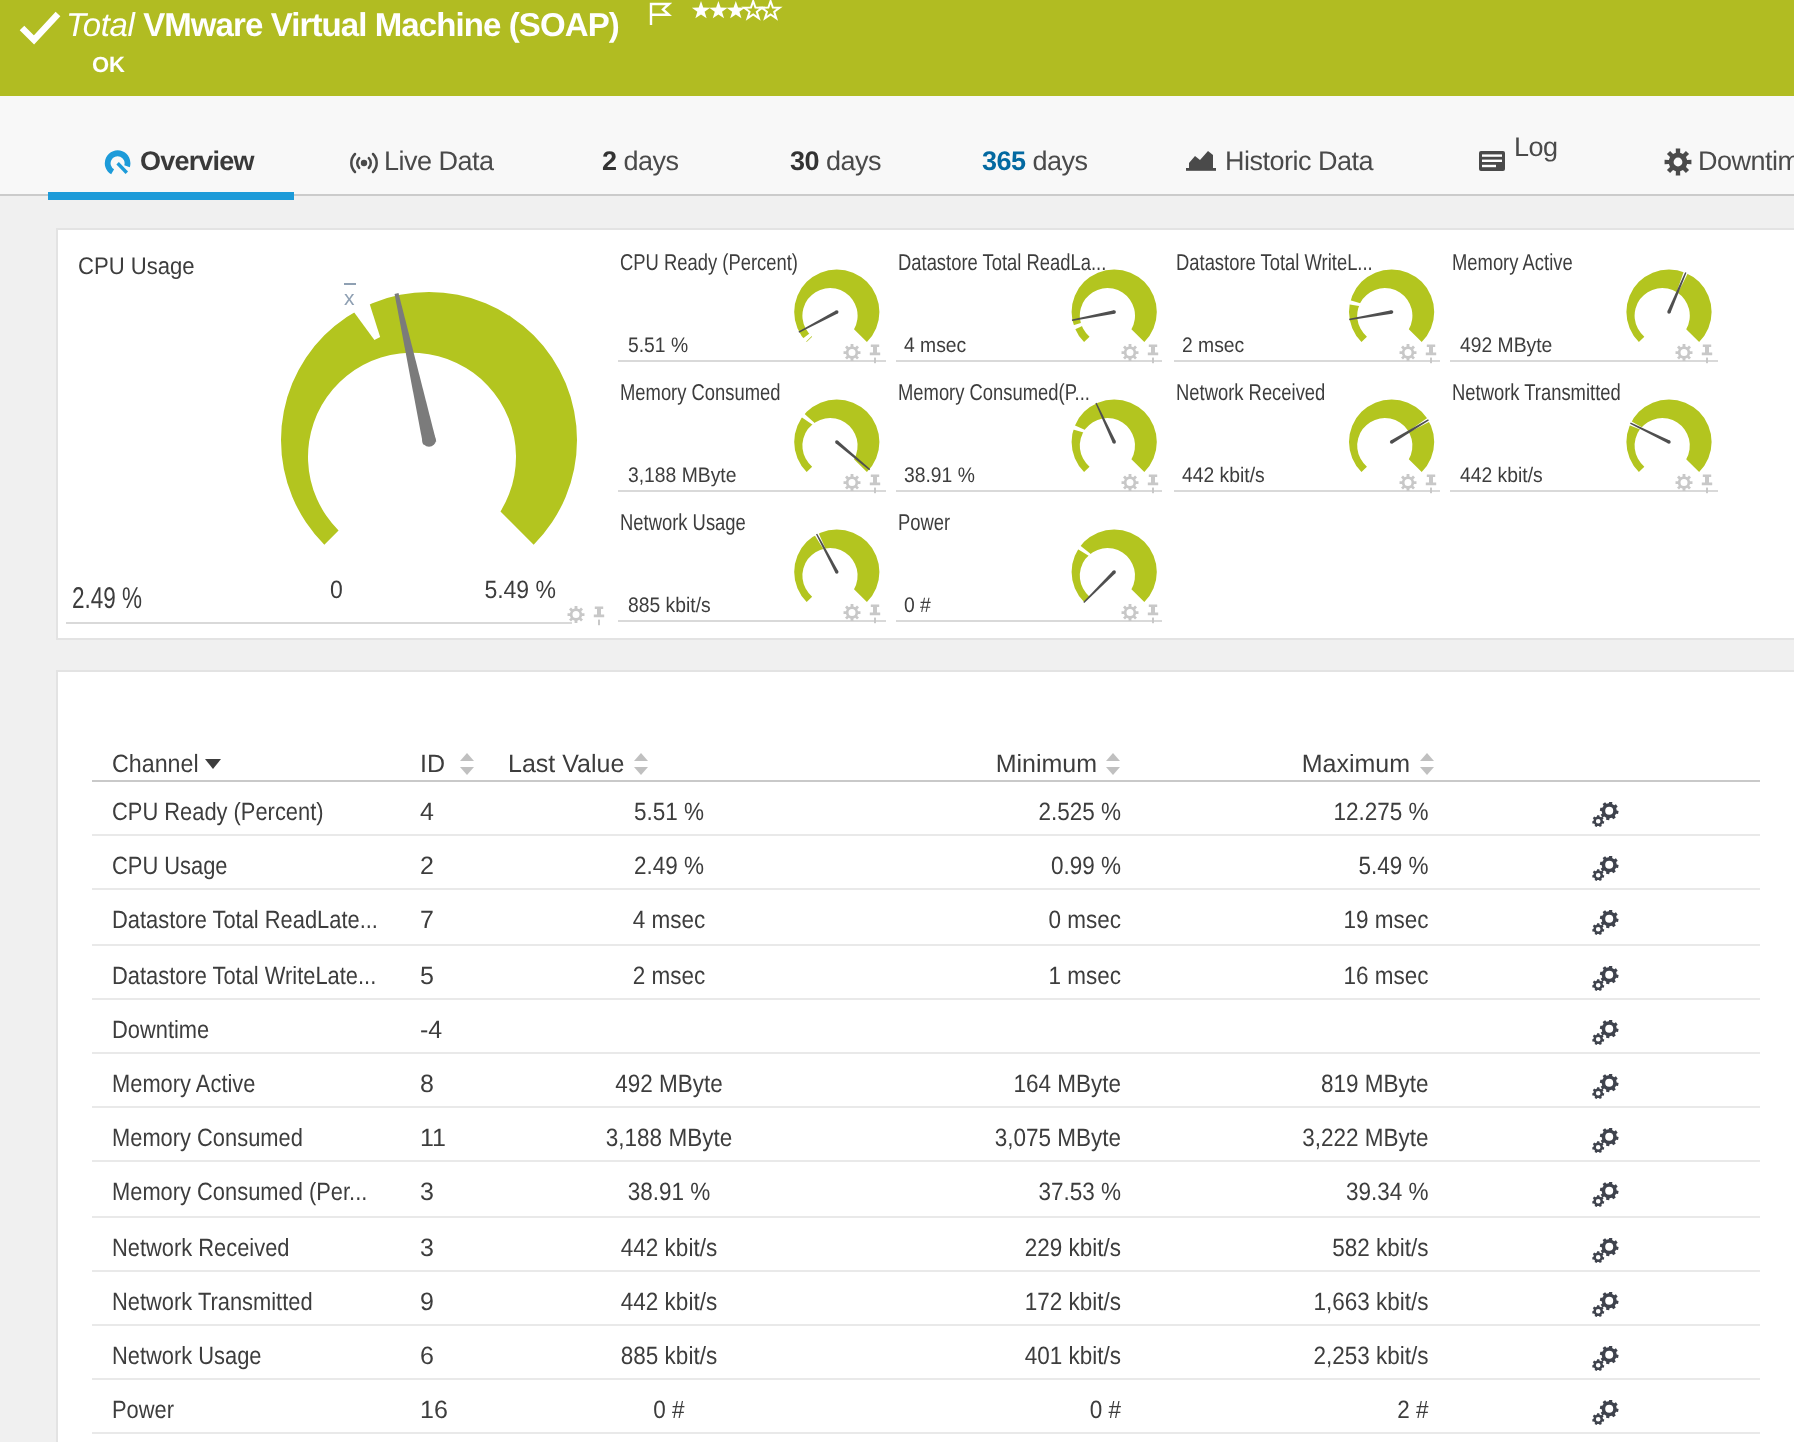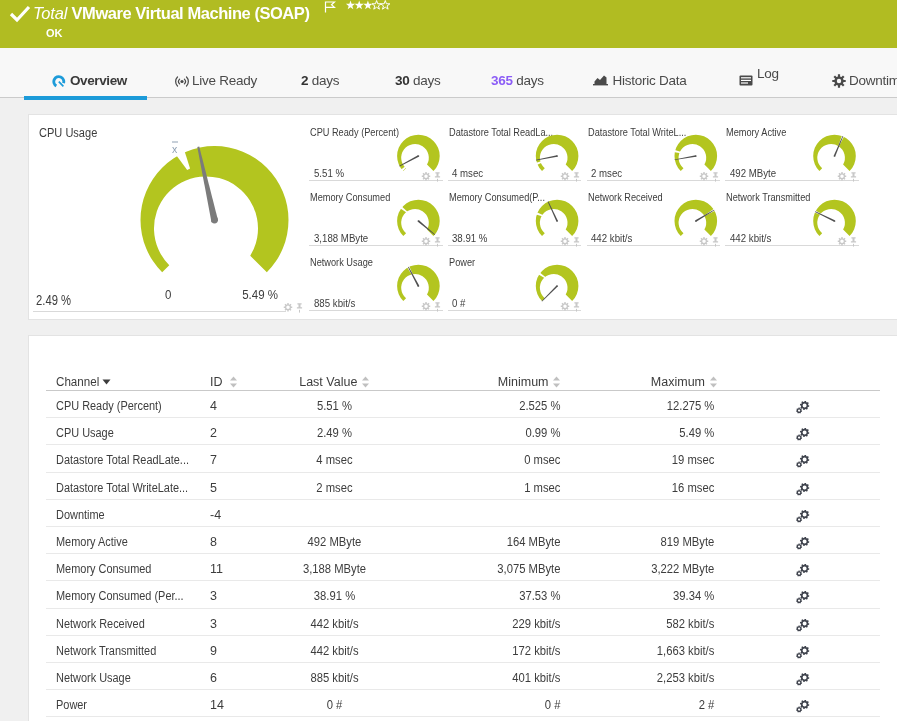--- a/index.html
+++ b/index.html
@@ -42,24 +42,24 @@
 <div class="tabs"></div>
 <svg width="14" height="14" viewBox="0 0 14 14" style="position:absolute;left:51.5px;top:75.3px">
     <path d="M3.60,12.14 A6.4,6.4 0 1 1 12.89,8.58 L10.13,7.68 A3.5,3.5 0 1 0 5.05,9.63 Z" fill="#1d9bd9"></path>
     <line x1="6.8" y1="6.6" x2="11.4" y2="11.4" stroke="#1d9bd9" stroke-width="1.7"></line>
   </svg>
 <div class="tabtext" style="left:70px;top:73.2px;font-weight:bold;color:#3a3a3a;letter-spacing:-0.4px">Overview</div>
 <svg width="14" height="13" viewBox="0 0 14 13" style="position:absolute;left:174.5px;top:74.5px">
     <circle cx="7" cy="6.5" r="1.6" fill="#4a4a4a"></circle>
     <path d="M4.6,4.1 a3.4,3.4 0 0 0 0,4.8 M2.5,2 a6.4,6.4 0 0 0 0,9 M9.4,4.1 a3.4,3.4 0 0 1 0,4.8 M11.5,2 a6.4,6.4 0 0 1 0,9" fill="none" stroke="#4a4a4a" stroke-width="1.25" stroke-linecap="round"></path>
   </svg>
-<div class="tabtext" style="left:192px;top:73.2px">Live Ready</div>
+<div class="tabtext" style="left:192px;top:73.2px">Live Data</div>
 <div class="tabtext" style="left:301px;top:73.2px"><b style="color:#333">2</b>&nbsp;days</div>
 <div class="tabtext" style="left:395px;top:73.2px"><b style="color:#333">30</b>&nbsp;days</div>
-<div class="tabtext" style="left:491px;top:73.2px"><b style="color:#8b5cf6">365</b>&nbsp;days</div>
+<div class="tabtext" style="left:491px;top:73.2px"><b style="color:#0369a1">365</b>&nbsp;days</div>
 <svg width="15" height="12" viewBox="0 0 15 12" style="position:absolute;left:592.5px;top:73.5px">
     <path d="M1.5,10 L1.5,7.5 L4.5,4 L7,6 L11,1.5 L13.5,3.5 L13.5,10 Z" fill="#4a4a4a"></path>
     <rect x="0" y="10" width="15" height="1.4" fill="#4a4a4a"></rect>
   </svg>
 <div class="tabtext" style="left:612.5px;top:73.2px">Historic Data</div>
 <svg width="14" height="12" viewBox="0 0 14 12" style="position:absolute;left:739px;top:75px">
     <rect x="0.5" y="0.5" width="13" height="10" rx="1" fill="#4a4a4a"></rect>
     <rect x="2" y="2.2" width="10" height="1.2" fill="#fff"></rect>
     <rect x="2" y="4.8" width="10" height="1.2" fill="#fff"></rect>
     <rect x="2" y="7.4" width="7" height="1.2" fill="#fff"></rect>
@@ -217,21 +217,21 @@
 <div class="hdr" style="left:56px;top:374.5px;transform:scaleX(0.93);transform-origin:0 0">Channel</div>
 <div class="abs" style="left:101.5px;top:378.8px">
     <svg width="9" height="6" viewBox="0 0 9 6" style="display:block">
       <polygon points="0.5,0.5 8.5,0.5 4.5,5.5" fill="#3d3d3d"></polygon>
     </svg>
   </div>
 <div class="hdr" style="left:210px;top:374.5px">ID&nbsp; <svg width="9" height="12" viewBox="0 0 9 12" style="vertical-align:-2px">
       <polygon points="4.5,0.5 8,4.5 1,4.5" fill="#c0c0c0"></polygon>
       <polygon points="4.5,11.5 8,7.5 1,7.5" fill="#c0c0c0"></polygon>
     </svg></div>
-<div class="hdr" style="left:254px;width:161px;text-align:center;top:374.5px">Last Value&nbsp;<svg width="9" height="12" viewBox="0 0 9 12" style="vertical-align:-2px">
+<div class="hdr" style="left:254px;width:161px;top:374.5px">Last Value&nbsp;<svg width="9" height="12" viewBox="0 0 9 12" style="vertical-align:-2px">
       <polygon points="4.5,0.5 8,4.5 1,4.5" fill="#c0c0c0"></polygon>
       <polygon points="4.5,11.5 8,7.5 1,7.5" fill="#c0c0c0"></polygon>
     </svg></div>
 <div class="hdr" style="left:380px;width:181px;text-align:right;top:374.5px">Minimum&nbsp;<svg width="9" height="12" viewBox="0 0 9 12" style="vertical-align:-2px">
       <polygon points="4.5,0.5 8,4.5 1,4.5" fill="#c0c0c0"></polygon>
       <polygon points="4.5,11.5 8,7.5 1,7.5" fill="#c0c0c0"></polygon>
     </svg></div>
 <div class="hdr" style="left:530px;width:187.5px;text-align:right;top:374.5px">Maximum&nbsp;<svg width="9" height="12" viewBox="0 0 9 12" style="vertical-align:-2px">
       <polygon points="4.5,0.5 8,4.5 1,4.5" fill="#c0c0c0"></polygon>
       <polygon points="4.5,11.5 8,7.5 1,7.5" fill="#c0c0c0"></polygon>
@@ -339,20 +339,20 @@
 <div class="rt" style="left:210px;top:671.0px">6</div>
 <div class="rt vc" style="left:254px;width:161px;top:671.0px">885 kbit/s</div>
 <div class="rt vr" style="left:380px;width:180.5px;top:671.0px">401 kbit/s</div>
 <div class="rt vr" style="left:530px;width:184.3px;top:671.0px">2,253 kbit/s</div>
 <svg width="15" height="14" style="position:absolute;left:795.5px;top:673.0px" viewBox="0 0 15 14">
     <path d="M8.65,-0.30 L10.17,-0.03 L10.07,0.95 L11.11,1.61 L11.96,1.11 L12.84,2.37 L12.08,3.00 L12.34,4.20 L13.30,4.45 L13.03,5.97 L12.05,5.87 L11.39,6.91 L11.89,7.76 L10.63,8.64 L10.00,7.88 L8.80,8.14 L8.55,9.10 L7.03,8.83 L7.13,7.85 L6.09,7.19 L5.24,7.69 L4.36,6.43 L5.12,5.80 L4.86,4.60 L3.90,4.35 L4.17,2.83 L5.15,2.93 L5.81,1.89 L5.31,1.04 L6.57,0.16 L7.20,0.92 L8.40,0.66 Z M10.60,4.40 A2.0,2.0 0 1 0 6.60,4.40 A2.0,2.0 0 1 0 10.60,4.40 Z" fill="#3f434d" fill-rule="evenodd"></path>
     <path d="M2.53,6.60 L3.67,6.60 L3.72,7.28 L4.53,7.67 L5.09,7.29 L5.80,8.18 L5.30,8.64 L5.50,9.51 L6.15,9.71 L5.89,10.82 L5.22,10.72 L4.66,11.42 L4.91,12.05 L3.88,12.55 L3.55,11.96 L2.65,11.96 L2.32,12.55 L1.29,12.05 L1.54,11.42 L0.98,10.72 L0.31,10.82 L0.05,9.71 L0.70,9.51 L0.90,8.64 L0.40,8.18 L1.11,7.29 L1.67,7.67 L2.48,7.28 Z M4.25,9.60 A1.15,1.15 0 1 0 1.95,9.60 A1.15,1.15 0 1 0 4.25,9.60 Z" fill="#3f434d" fill-rule="evenodd"></path>
   </svg>
 <div class="rline" style="top:716.4px"></div>
 <div class="rt cn" style="left:56px;top:698.2px">Power</div>
-<div class="rt" style="left:210px;top:698.2px">14</div>
+<div class="rt" style="left:210px;top:698.2px">16</div>
 <div class="rt vc" style="left:254px;width:161px;top:698.2px">0 #</div>
 <div class="rt vr" style="left:380px;width:180.5px;top:698.2px">0 #</div>
 <div class="rt vr" style="left:530px;width:184.3px;top:698.2px">2 #</div>
 <svg width="15" height="14" style="position:absolute;left:795.5px;top:700.2px" viewBox="0 0 15 14">
     <path d="M8.65,-0.30 L10.17,-0.03 L10.07,0.95 L11.11,1.61 L11.96,1.11 L12.84,2.37 L12.08,3.00 L12.34,4.20 L13.30,4.45 L13.03,5.97 L12.05,5.87 L11.39,6.91 L11.89,7.76 L10.63,8.64 L10.00,7.88 L8.80,8.14 L8.55,9.10 L7.03,8.83 L7.13,7.85 L6.09,7.19 L5.24,7.69 L4.36,6.43 L5.12,5.80 L4.86,4.60 L3.90,4.35 L4.17,2.83 L5.15,2.93 L5.81,1.89 L5.31,1.04 L6.57,0.16 L7.20,0.92 L8.40,0.66 Z M10.60,4.40 A2.0,2.0 0 1 0 6.60,4.40 A2.0,2.0 0 1 0 10.60,4.40 Z" fill="#3f434d" fill-rule="evenodd"></path>
     <path d="M2.53,6.60 L3.67,6.60 L3.72,7.28 L4.53,7.67 L5.09,7.29 L5.80,8.18 L5.30,8.64 L5.50,9.51 L6.15,9.71 L5.89,10.82 L5.22,10.72 L4.66,11.42 L4.91,12.05 L3.88,12.55 L3.55,11.96 L2.65,11.96 L2.32,12.55 L1.29,12.05 L1.54,11.42 L0.98,10.72 L0.31,10.82 L0.05,9.71 L0.70,9.51 L0.90,8.64 L0.40,8.18 L1.11,7.29 L1.67,7.67 L2.48,7.28 Z M4.25,9.60 A1.15,1.15 0 1 0 1.95,9.60 A1.15,1.15 0 1 0 4.25,9.60 Z" fill="#3f434d" fill-rule="evenodd"></path>
   </svg>
 
 </body></html>

